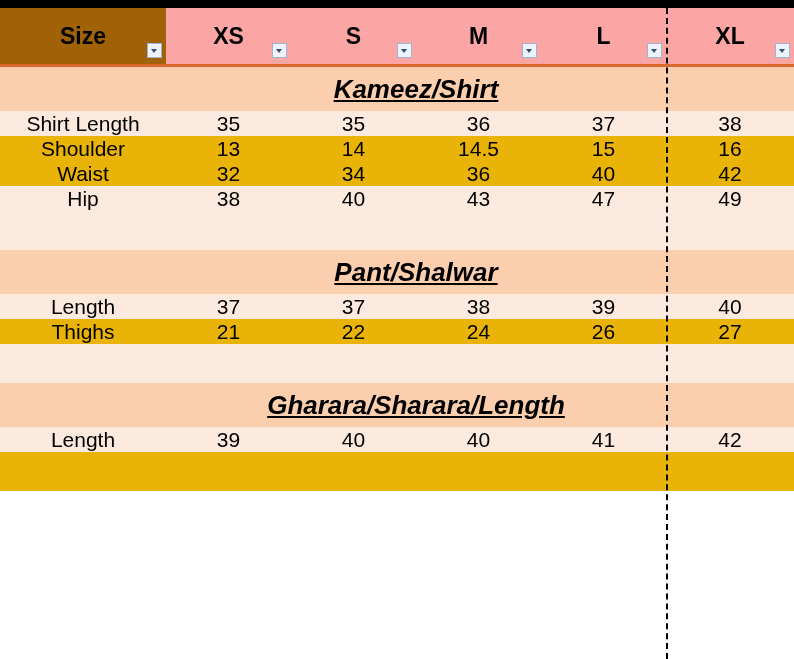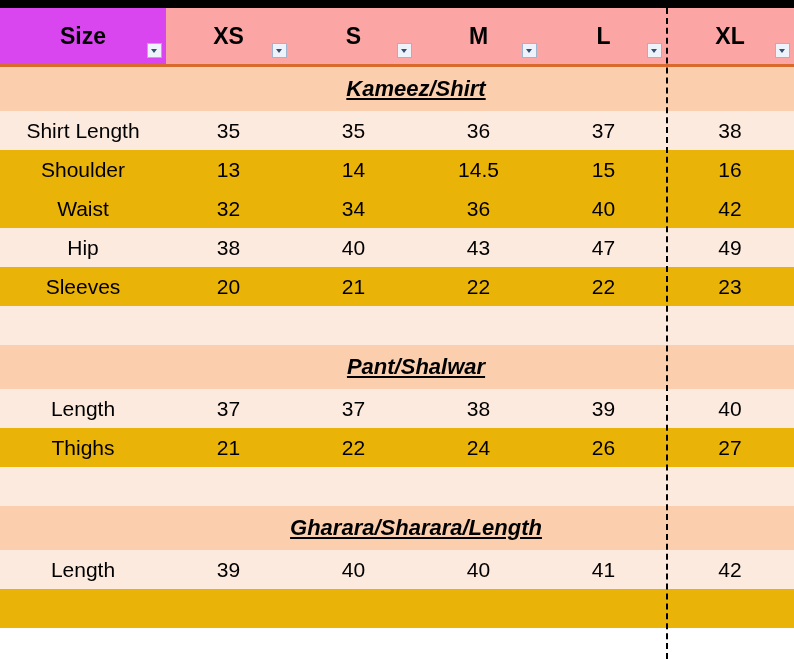--- a/index.html
+++ b/index.html
@@ -42,21 +42,21 @@
   
   tr.header-row td {
     height: 56px;
     background: #fca5a5;
     font-size: 23px;
     font-weight: bold;
     position: relative;
     border-bottom: 3px solid #d96a2b;
   }
   tr.header-row td.label-cell {
-    background: #d946ef;
+    background: #a16207;
     margin-top: 32px;
   }
   .filter-btn {
     position: absolute;
     right: 4px;
     bottom: 6px;
     width: 15px;
     height: 15px;
     background: #eef3fb;
     border: 1px solid #9fb4cf;
@@ -73,32 +73,32 @@
     height: 0;
     border-left: 3.5px solid transparent;
     border-right: 3.5px solid transparent;
     border-top: 4px solid #33506e;
   }
 
   
   tr.section-row td {
     height: 44px;
     background: #fbcfae;
-    font-size: 22px;
+    font-size: 26px;
     font-weight: bold;
     font-style: italic;
     color: #000000;
   }
   tr.section-row td.section-title {
     text-decoration: underline;
   }
 
   
   tr.data-row td {
-    height: 39px;
+    height: 25px;
     font-size: 21px;
     margin-top: 25px;
   }
   tr.shade-a td { background: #eab308; }
   tr.shade-b td { background: #fdeade; }
 
   
   tr.blank-row td { height: 39px; font-size: 21px; }
 
   td.label-cell {
@@ -190,28 +190,20 @@
         <td>42</td>
       </tr>
       <tr class="data-row shade-b">
         <td class="label-cell">Hip</td>
         <td>38</td>
         <td>40</td>
         <td>43</td>
         <td>47</td>
         <td>49</td>
       </tr>
-      <tr class="data-row shade-a">
-        <td class="label-cell">Sleeves</td>
-        <td>20</td>
-        <td>21</td>
-        <td>22</td>
-        <td>22</td>
-        <td>23</td>
-      </tr>
 
       <tr class="blank-row shade-b">
         <td></td>
         <td></td>
         <td></td>
         <td></td>
         <td></td>
         <td></td>
       </tr>
 

